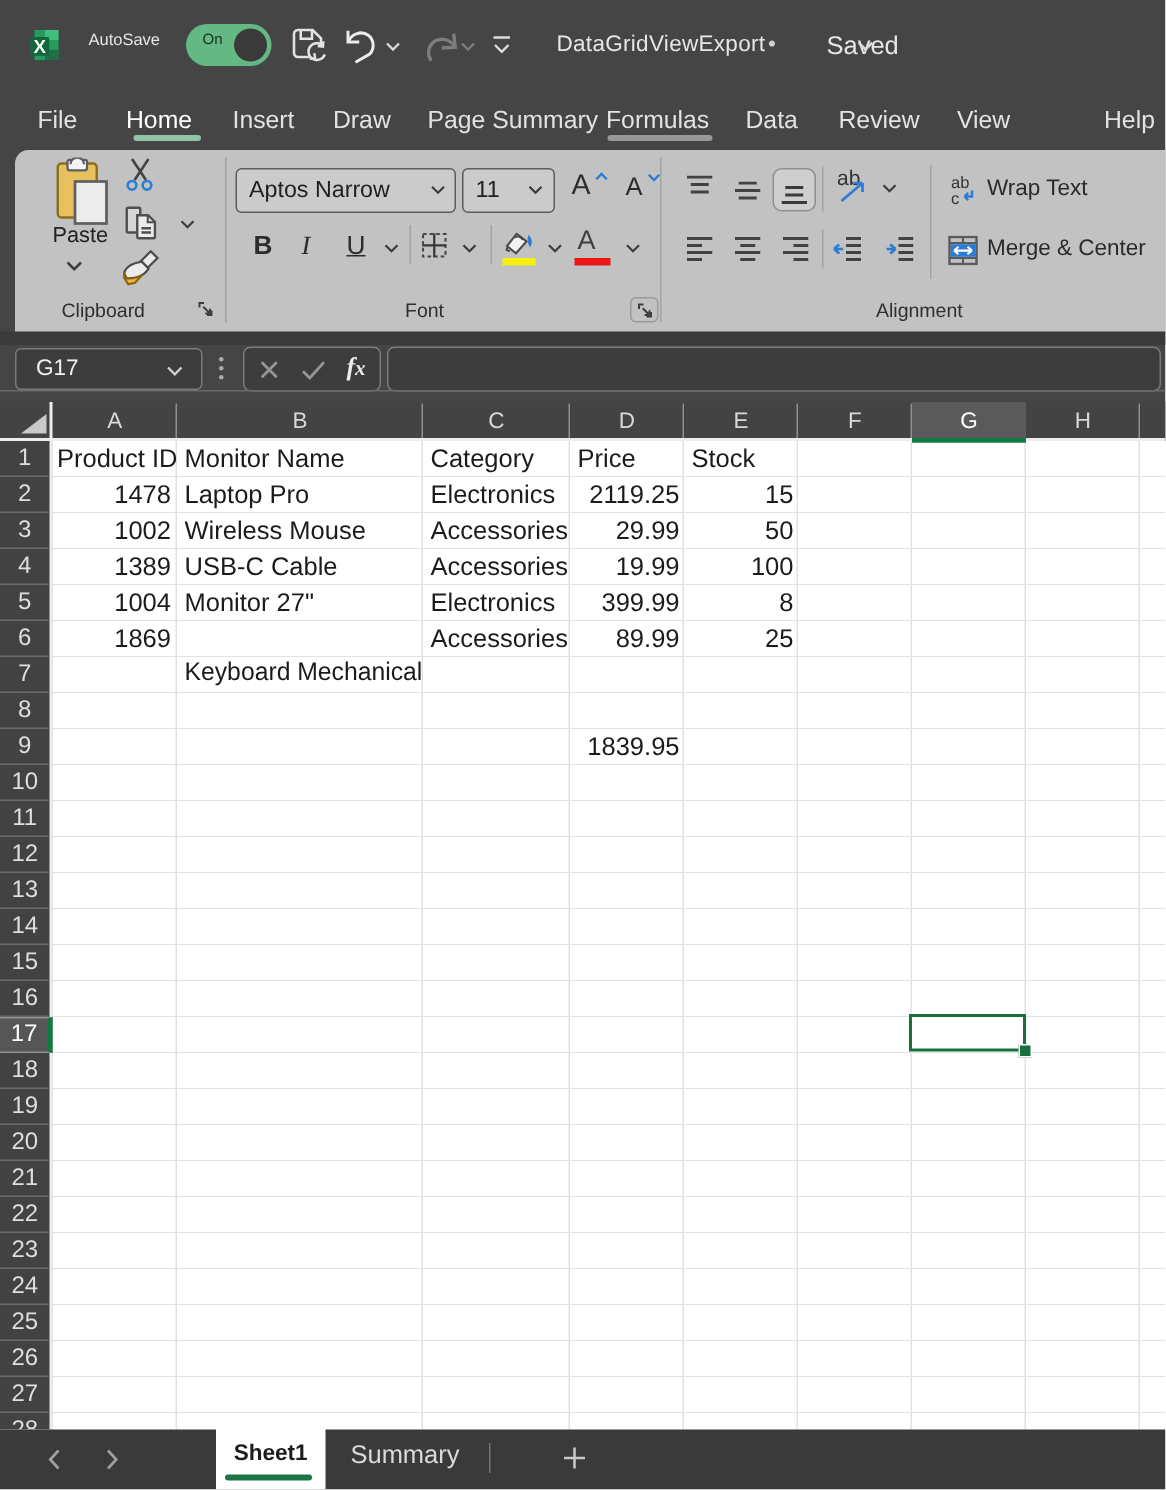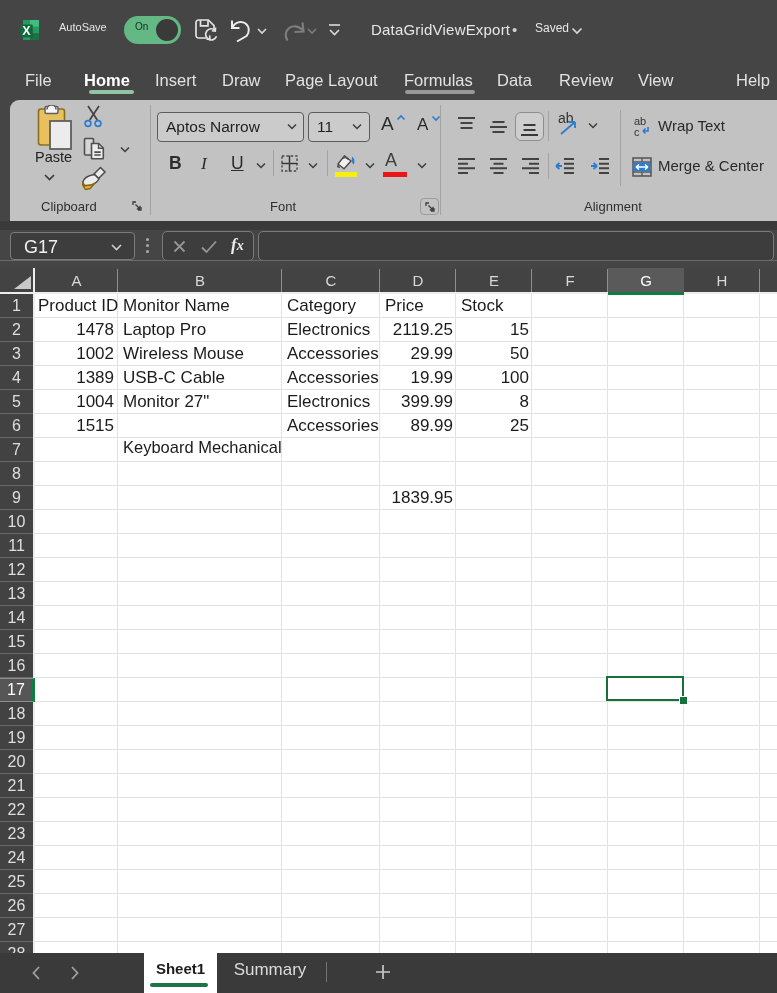--- a/index.html
+++ b/index.html
@@ -52,30 +52,30 @@
 </svg>
 <svg class="p" style="left:306px;top:27px" width="12" height="8" viewBox="0 0 12 8" fill="none" stroke="#7d7d7d" stroke-width="1.6">
     <path d="M2 2 L6 6 L10 2"></path>
   </svg>
 <svg class="p" style="left:327px;top:23px" width="15" height="14" viewBox="0 0 15 14" fill="none" stroke="#dcdcdc" stroke-width="1.6">
 <path d="M2 2 h11"></path>
     <path d="M3 7 L7.5 11.5 L12 7"></path>
 </svg>
 <span class="p ti" style="left:371px;top:21px;font-size:15px;letter-spacing:.2px">DataGridViewExport</span>
 <span class="p" style="left:512px;top:21px;font-size:15px;color:#cfcfcf">•</span>
-<span class="p ti" style="left:535px;top:21px;font-size:12px">Saved</span>
+<span class="p ti" style="left:551px;top:21px;font-size:17px">Saved</span>
 <svg class="p" style="left:570px;top:26px" width="14" height="10" viewBox="0 0 14 10" fill="none" stroke="#d8d8d8" stroke-width="1.7">
     <path d="M2.5 2.5 L7 7 L11.5 2.5"></path>
   </svg>
 
 <span class="p mi" style="left:25px">File</span>
-<span class="p mi" style="left:84px;color:#fff;font-weight:bold">Home</span>
+<span class="p mi" style="left:84px;color:#fff;font-weight:normal">Home</span>
 <span class="p mi" style="left:155px">Insert</span>
 <span class="p mi" style="left:222px">Draw</span>
-<span class="p mi" style="left:285px">Page Layout</span>
+<span class="p mi" style="left:285px">Page Summary</span>
 <span class="p mi" style="left:404px">Formulas</span>
 <span class="p mi" style="left:497px">Data</span>
 <span class="p mi" style="left:559px">Review</span>
 <span class="p mi" style="left:638px">View</span>
 <span class="p mi" style="left:736px">Help</span>
 <div class="p" style="left:89px;top:90px;width:45px;height:3.5px;background:#93c3a6;border-radius:2px"></div>
 <div class="p" style="left:405px;top:90px;width:70px;height:3.5px;background:#989898;border-radius:2px"></div>
 
 <div class="p" id="ribbon"></div>
 
@@ -217,21 +217,21 @@
 <svg class="p" style="left:632px;top:157px" width="20" height="20" viewBox="0 0 20 20">
 <rect x="1" y="1" width="18" height="18" fill="none" stroke="#5a5a5a" stroke-width="1.6"></rect>
 <path d="M10 1 V5 M10 15 V19 M1 5 H19 M1 15 H19" stroke="#5a5a5a" stroke-width="1.4"></path>
 <rect x="1.8" y="5.8" width="16.4" height="8.4" fill="#2b7cd3"></rect>
 <path d="M4 10 H16 M4 10 l3-2.5 M4 10 l3 2.5 M16 10 l-3-2.5 M16 10 l-3 2.5" stroke="#fff" stroke-width="1.5" fill="none"></path>
 </svg>
 <span class="p" style="left:658px;top:157px;font-size:15px;color:#2a2a2a">Merge &amp; Center</span>
 <span class="p glab" style="left:584px">Alignment</span>
 
 <div class="p" style="left:10px;top:232px;width:125px;height:28px;background:#3d3d3d;border:1px solid #7b7b7b;border-radius:4px;box-sizing:border-box"></div>
-<span class="p" style="left:24px;top:237px;font-size:18px;color:#f0f0f0">G17</span>
+<span class="p" style="left:24px;top:237px;font-size:15px;color:#f0f0f0">G17</span>
 <svg class="p" style="left:110px;top:243px" width="13" height="9" viewBox="0 0 13 9" fill="none" stroke="#cfcfcf" stroke-width="1.6">
     <path d="M2 2 L6.5 6.5 L11 2"></path>
   </svg>
 <div class="p" style="left:146px;top:238px;width:3px;height:3px;border-radius:50%;background:#ababab"></div>
 <div class="p" style="left:146px;top:244px;width:3px;height:3px;border-radius:50%;background:#ababab"></div>
 <div class="p" style="left:146px;top:250px;width:3px;height:3px;border-radius:50%;background:#ababab"></div>
 <div class="p" style="left:162px;top:231px;width:92px;height:30px;background:#3d3d3d;border:1px solid #7b7b7b;border-radius:5px;box-sizing:border-box"></div>
 <svg class="p" style="left:172px;top:239px" width="15" height="15" viewBox="0 0 15 15" fill="none" stroke="#969696" stroke-width="1.8">
     <path d="M2.5 2.5 L12.5 12.5 M12.5 2.5 L2.5 12.5"></path>
   </svg>
@@ -323,21 +323,21 @@
 <span class="p cellt" style="right:663px;top:366px">1389</span>
 <span class="p cellt" style="left:123px;top:366px"><span class="cw">USB-C Cable</span></span>
 <span class="p cellt" style="left:287px;top:366px"><span class="cw">Accessories</span></span>
 <span class="p cellt" style="right:324px;top:366px">19.99</span>
 <span class="p cellt" style="right:248px;top:366px">100</span>
 <span class="p cellt" style="right:663px;top:390px">1004</span>
 <span class="p cellt" style="left:123px;top:390px"><span class="cw">Monitor 27"</span></span>
 <span class="p cellt" style="left:287px;top:390px"><span class="cw">Electronics</span></span>
 <span class="p cellt" style="right:324px;top:390px">399.99</span>
 <span class="p cellt" style="right:248px;top:390px">8</span>
-<span class="p cellt" style="right:663px;top:414px">1515</span>
+<span class="p cellt" style="right:663px;top:414px">1869</span>
 <span class="p cellt" style="left:123px;top:436px"><span style="display:inline-block;transform:scaleX(.97);transform-origin:0 50%">Keyboard Mechanical</span></span>
 <span class="p cellt" style="left:287px;top:414px"><span class="cw">Accessories</span></span>
 <span class="p cellt" style="right:324px;top:414px">89.99</span>
 <span class="p cellt" style="right:248px;top:414px">25</span>
 <span class="p cellt" style="right:324px;top:486px">1839.95</span>
 
 <div class="p" style="left:606px;top:676px;width:74px;height:21px;border:2.5px solid #16713f"></div>
 <div class="p" style="left:679px;top:696px;width:7px;height:7px;background:#16713f;border:1.5px solid #fff"></div>
 
 <div class="p" id="tabbar" style="left:0;top:953px;width:777px;height:40px;background:#3a3a3a;z-index:20"></div>

